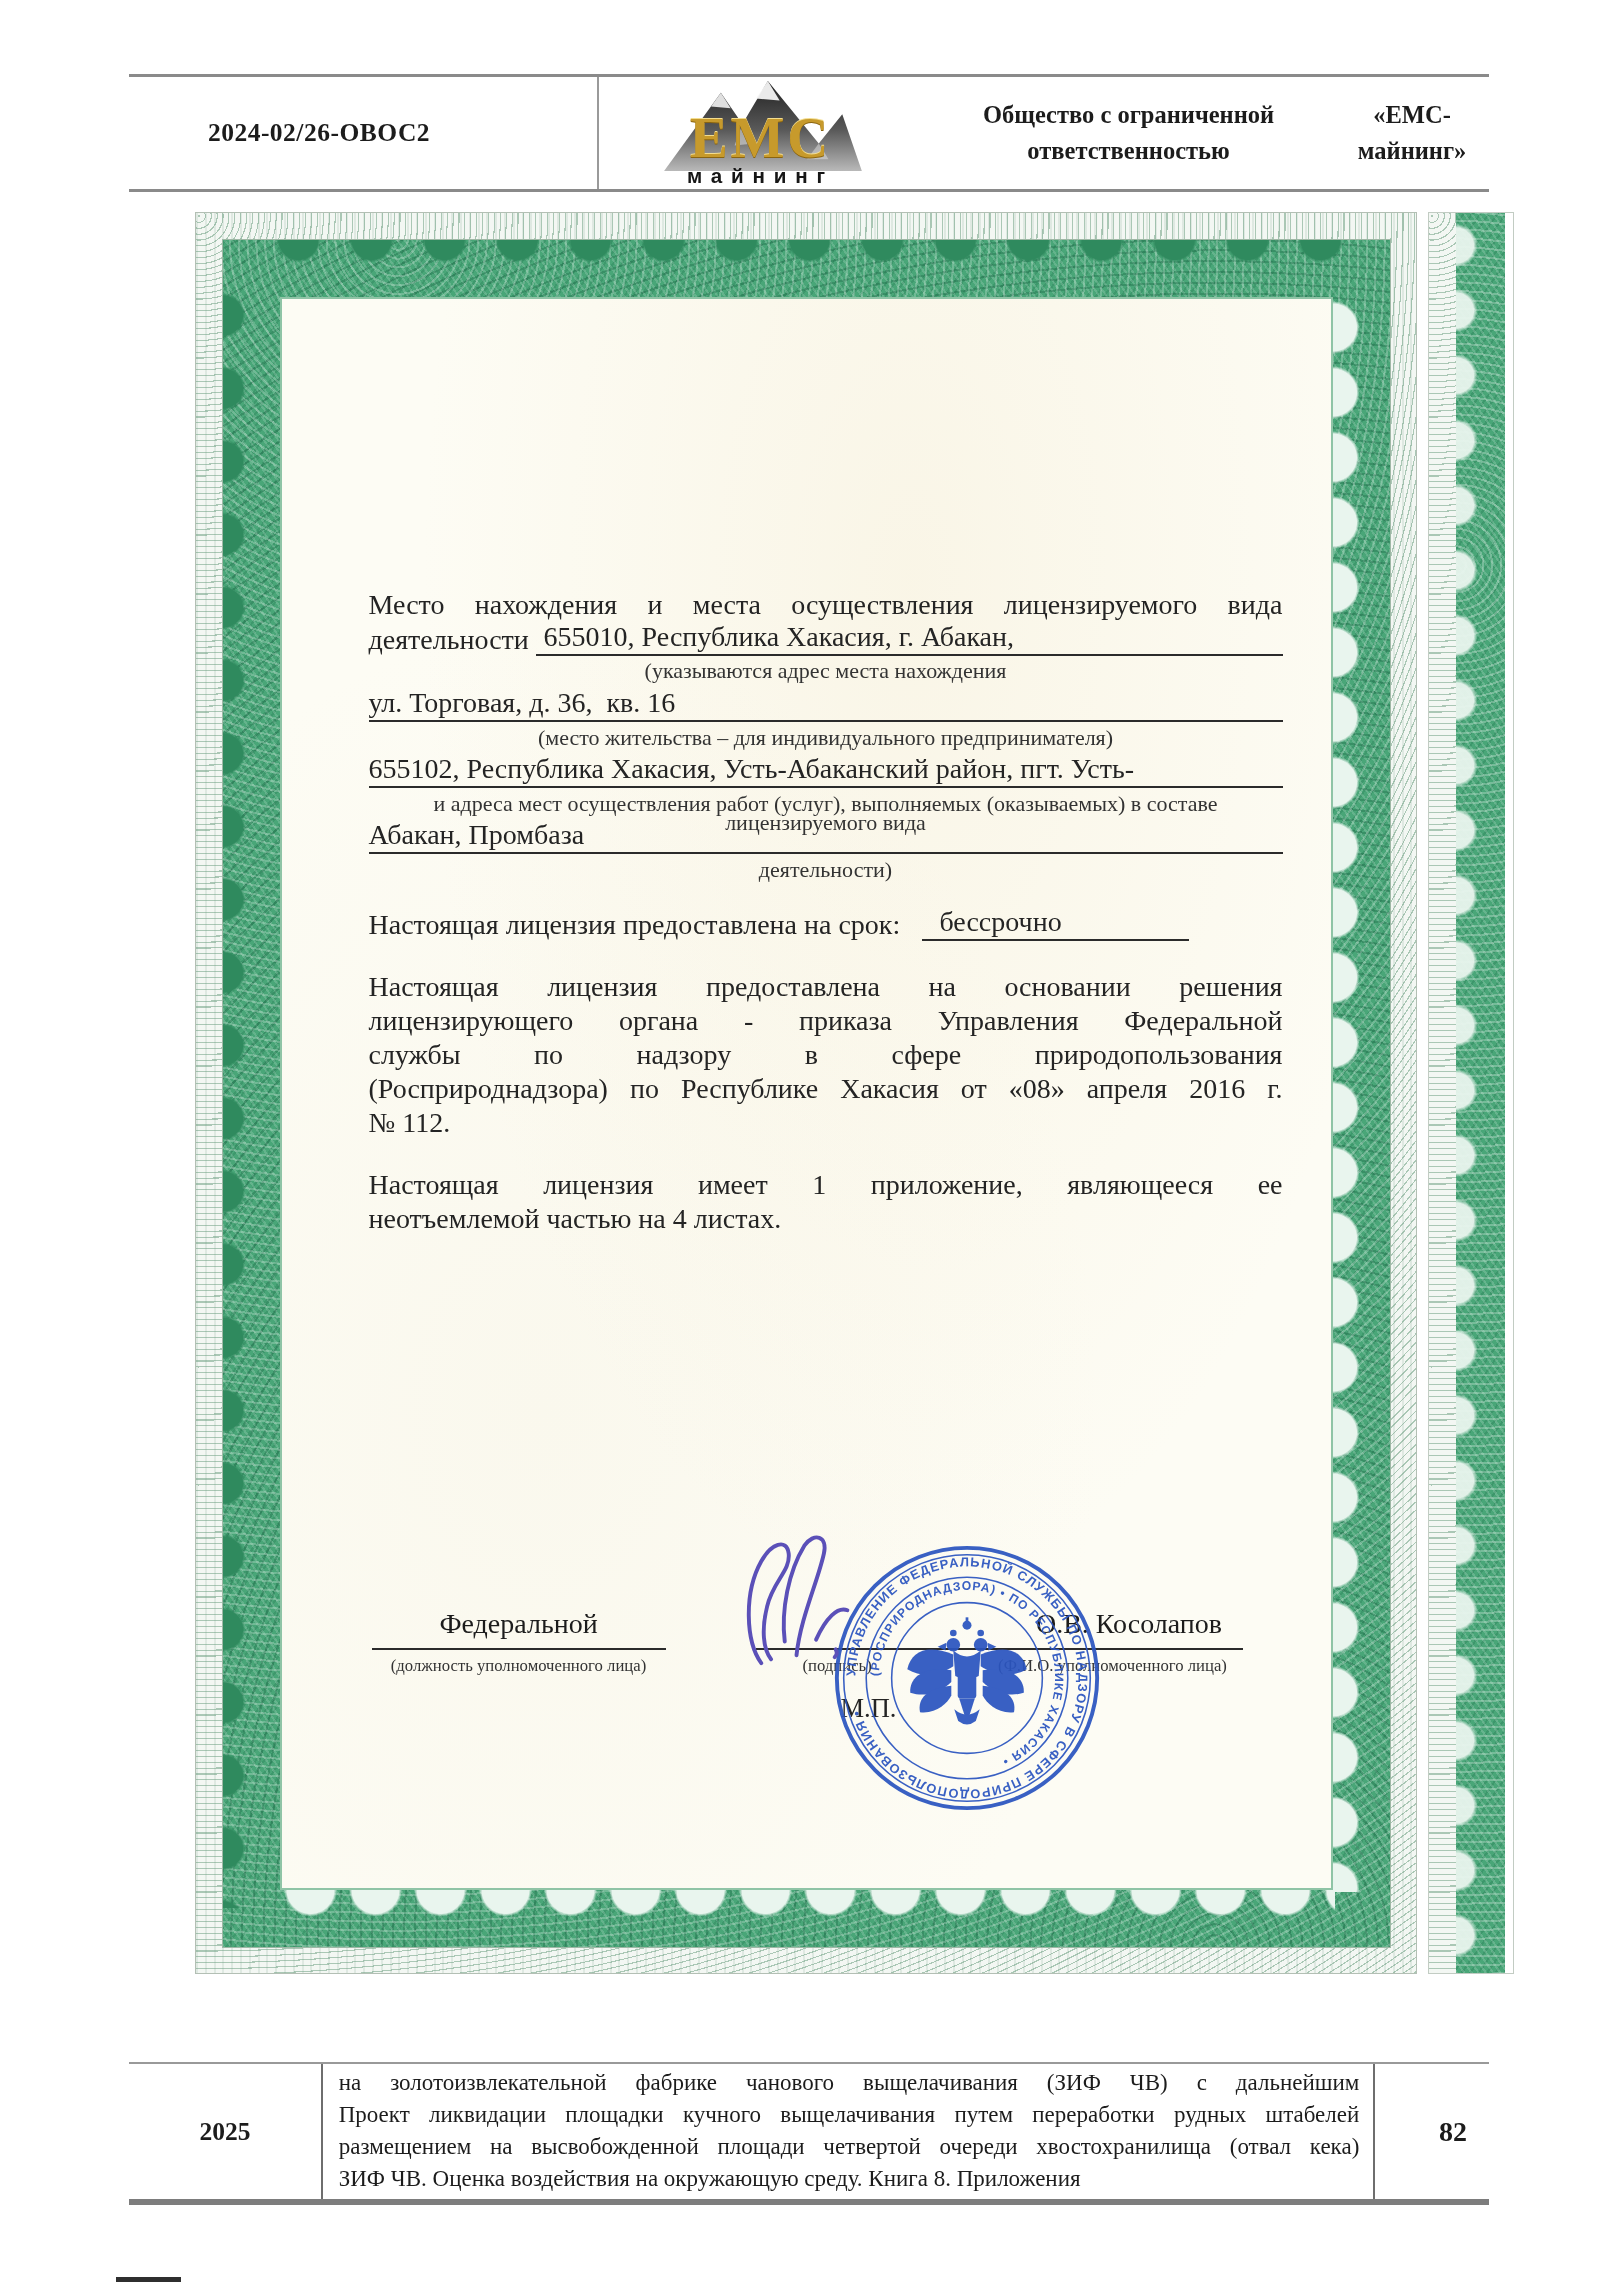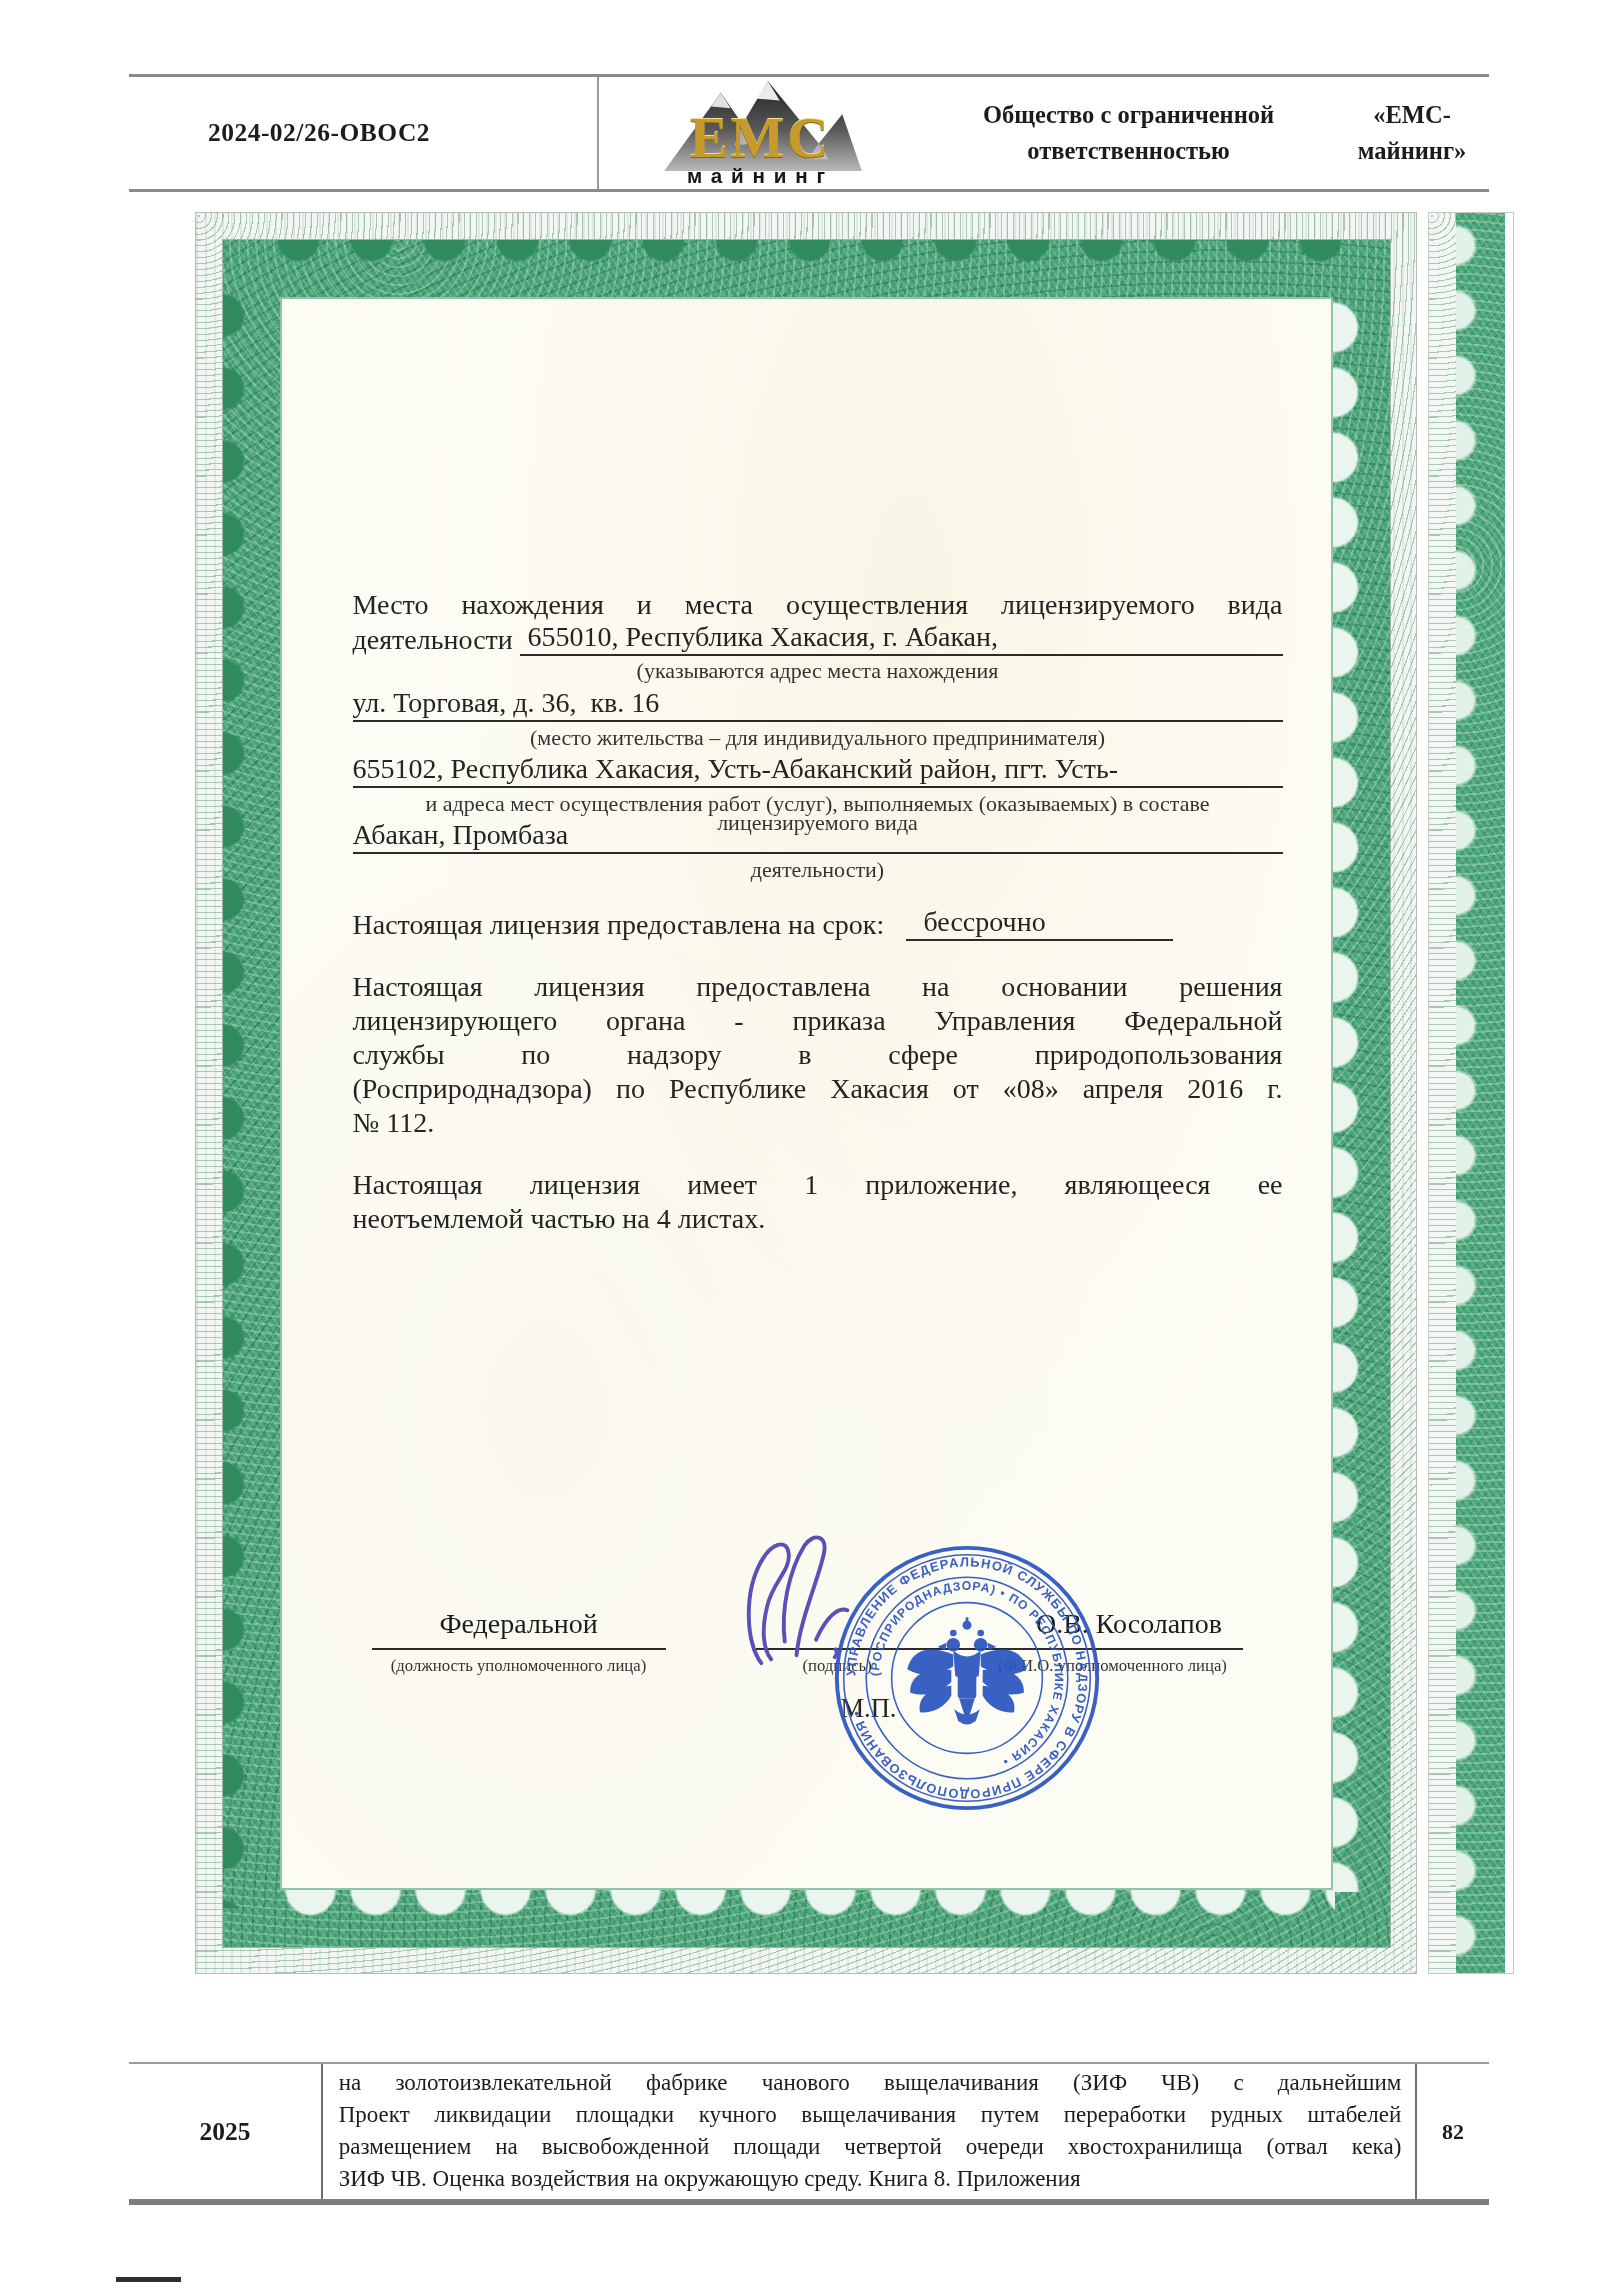--- a/index.html
+++ b/index.html
@@ -62,21 +62,21 @@
     background-size:47px 73px;background-repeat:repeat-y;}
   .sc-right-out{top:39px;bottom:39px;right:0;width:23.5px;
     background:radial-gradient(circle 22.5px at 100% 50%, #2f8a5e 19.6px, rgba(47,138,94,0) 22.5px);
     background-size:47px 73px;background-repeat:repeat-y;}
 
   .cert-body{position:absolute;left:57px;top:57px;right:57px;bottom:57px;
     background-color:#fdfcf4;border:2px solid #8fc4a6;
     background-image:radial-gradient(ellipse at 60% 18%, rgba(240,228,196,.28), transparent 55%),
                      radial-gradient(ellipse at 25% 70%, rgba(238,232,210,.20), transparent 50%);}
 
-  .cert-text{padding:289px 48px 0 71px;font-size:28px;line-height:33px;color:#242424;}
+  .cert-text{padding:289px 48px 0 71px;font-size:28px;line-height:33px;color:#242424;margin-left:16px;}
   .jline{text-align:justify;text-align-last:justify;}
   .lline{text-align:left;}
   .fill{display:flex;align-items:flex-end;height:35px;}
   .fill .pre{white-space:pre;}
   .fill .val{white-space:pre;border-bottom:2px solid #2b2b2b;padding:0 3.9px 1px 7.8px;}
   .fill .ext{flex:1;border-bottom:2px solid #2b2b2b;}
   .cap{font-size:22px;line-height:19.6px;text-align:center;color:#333;margin:2.9px 0 2.9px 0;height:25.5px;box-sizing:border-box;padding-top:2.9px;}
   .term{display:flex;align-items:flex-end;margin-top:23.5px;height:35px;}
   .term .blank{width:250px;margin-left:21.6px;border-bottom:2px solid #2b2b2b;padding:0 0 1px 17.6px;white-space:pre;}
   .basis{margin-top:29px;line-height:34px;}
@@ -115,21 +115,21 @@
   .report-footer{position:absolute;left:129px;top:2062px;width:1360px;height:143px;
     box-sizing:border-box;border-top:2.9px solid #999999;border-bottom:6.9px solid #7d7d7d;
     display:flex;background:#fff;}
   .fcell-year{width:194px;box-sizing:border-box;border-right:2px solid #6e6e6e;
     display:flex;align-items:center;justify-content:center;font-weight:bold;font-size:25.5px;}
   .fcell-title{flex:1;box-sizing:border-box;border-right:2px solid #6e6e6e;
     padding:2.9px 13.7px 0 15.7px;font-size:23px;line-height:32px;}
   .ftr-line{text-align:justify;text-align-last:justify;}
   .ftr-line.last{text-align-last:left;}
   .fcell-page{width:72px;display:flex;align-items:center;justify-content:center;
-    font-weight:bold;font-size:22px;}
+    font-weight:bold;font-size:28px;padding-left:42px;}
 
   .artifact{position:absolute;left:116px;top:2277px;width:65px;height:4.9px;background:#2f2f2f;}
 </style>
 </head>
 <body>
 
 <div class="page">
 
   <header class="report-header">
     <div class="hcell-num">

